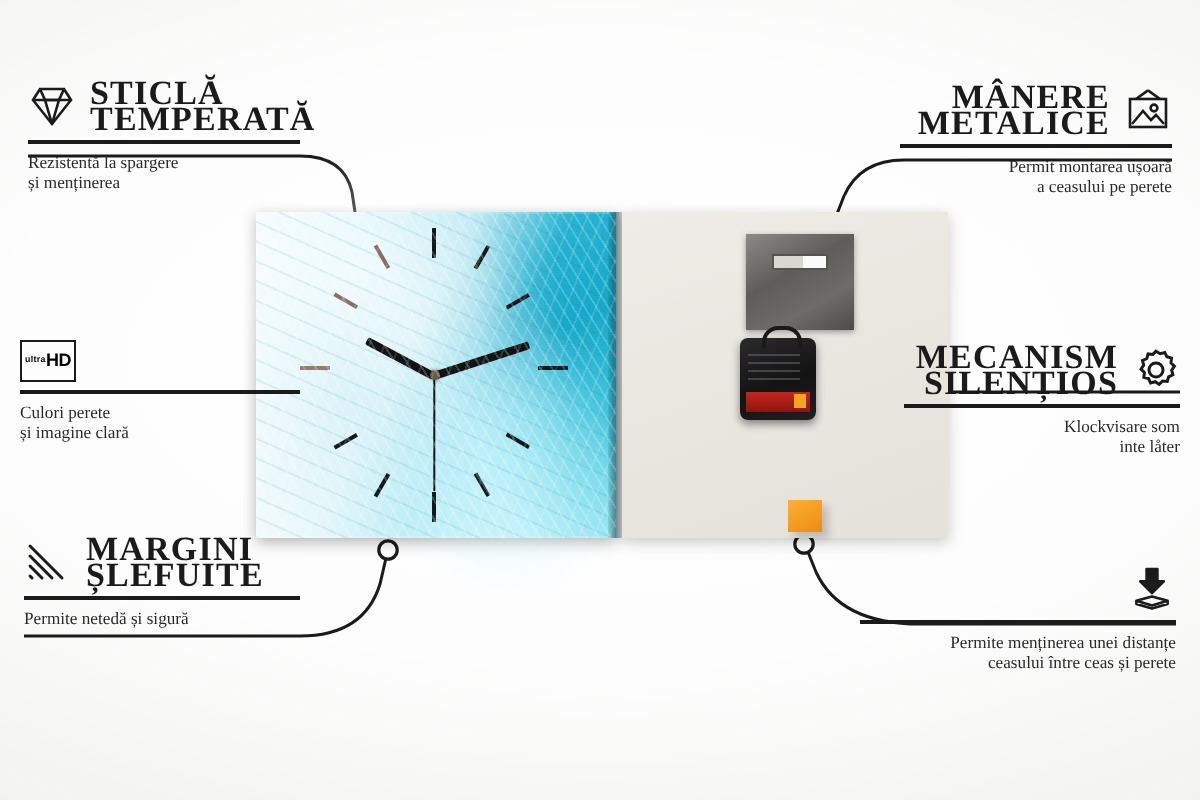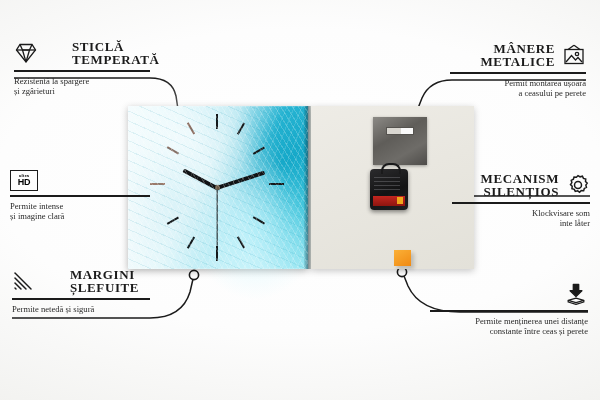--- a/index.html
+++ b/index.html
@@ -75,32 +75,32 @@
     background:repeating-linear-gradient(0deg,rgba(120,120,125,.45) 0 1px,rgba(0,0,0,0) 1px 4px);}
   .foam{position:absolute;left:394px;top:250px;width:17px;height:16px;
     background:linear-gradient(150deg,#fbb037,#f08a12);
     box-shadow:3px 3px 4px rgba(0,0,0,.18);}
 
   
   .feat{position:absolute;}
   .feat .head{display:flex;align-items:center;gap:7px;}
   .feat.r .head{justify-content:flex-end;}
   .title{font-family:"Liberation Serif",serif;font-weight:bold;letter-spacing:.6px;
-    font-size:13px;line-height:13px;color:#1b1b1b;text-transform:uppercase;white-space:pre-line;margin-left:27px;}
+    font-size:17px;line-height:13px;color:#1b1b1b;text-transform:uppercase;white-space:pre-line;}
   .feat.l .title{text-align:left;}
   .feat.r .title{text-align:right;}
   .rule{height:1.6px;background:#1b1b1b;margin:4px 0 4px;}
   .desc{font-family:"Liberation Serif",serif;font-size:8.6px;line-height:10.4px;color:#2a2a2a;
     white-space:pre-line;}
   .feat.r .desc{text-align:right;}
   .ico{width:24px;height:24px;flex:0 0 24px;display:block;}
   .ico svg{display:block;width:24px;height:24px;}
 
   .hdbox{border:1.4px solid #1b1b1b;width:26px;height:19px;flex:0 0 26px;
-    display:flex;flex-direction:column;align-items:center;justify-content:center;line-height:1;}
+    display:flex;align-items:center;justify-content:center;line-height:1;}
   .hdbox .u{font-family:"Liberation Sans",sans-serif;font-size:4.4px;font-weight:bold;letter-spacing:.2px;}
   .hdbox .h{font-family:"Liberation Sans",sans-serif;font-size:9px;font-weight:bold;letter-spacing:-.2px;margin-top:.5px;}
 
   svg.leads{position:absolute;left:0;top:0;width:600px;height:400px;pointer-events:none;}
 </style>
 </head>
 <body>
 
 <div id="stage">
 
@@ -172,32 +172,32 @@
           <path d="M18 3.5 L15.5 9 L12 21"></path>
               <path d="M8.5 9 H15.5"></path>
         </g>
           </svg>
       </span>
       <span class="title">STICLĂ
 TEMPERATĂ</span>
     </div>
     <div class="rule"></div>
     <div class="desc">Rezistentă la spargere
-și zgârieturi</div>
+și menținerea</div>
   </div>
 
   <div class="feat l" style="left:10px;top:170px;width:140px;">
     <div class="head">
       <span class="hdbox">
         <span class="u">ultra</span>
         <span class="h">HD</span>
       </span>
     </div>
     <div class="rule"></div>
-    <div class="desc">Permite intense
+    <div class="desc">Culori perete
 și imagine clară</div>
   </div>
 
   <div class="feat l" style="left:12px;top:268px;width:138px;">
     <div class="head">
       <span class="ico">
         <svg viewBox="0 0 24 24">
             <g stroke="#1b1b1b" stroke-width="1.5" stroke-linecap="round">
           <line x1="3" y1="4" x2="19" y2="20"></line>
           <line x1="3" y1="9" x2="14" y2="20"></line>
@@ -259,16 +259,16 @@
             <g fill="none" stroke="#1b1b1b" stroke-width="1.3" stroke-linejoin="round">
           <path d="M9.3 2.5 h5.4 v6.2 h3.2 L12 14.6 L6.1 8.7 h3.2 z" fill="#1b1b1b"></path>
           <path d="M12 16.2 L4.2 18.4 L12 20.7 L19.8 18.4 z"></path>
           <path d="M4.2 18.4 v1.6 L12 22.3 L19.8 20 v-1.6"></path>
         </g>
           </svg>
       </span>
     </div>
     <div class="rule"></div>
     <div class="desc">Permite menținerea unei distanțe
-constante între ceas și perete</div>
+ceasului între ceas și perete</div>
   </div>
 
 </div>
 
 </body></html>

